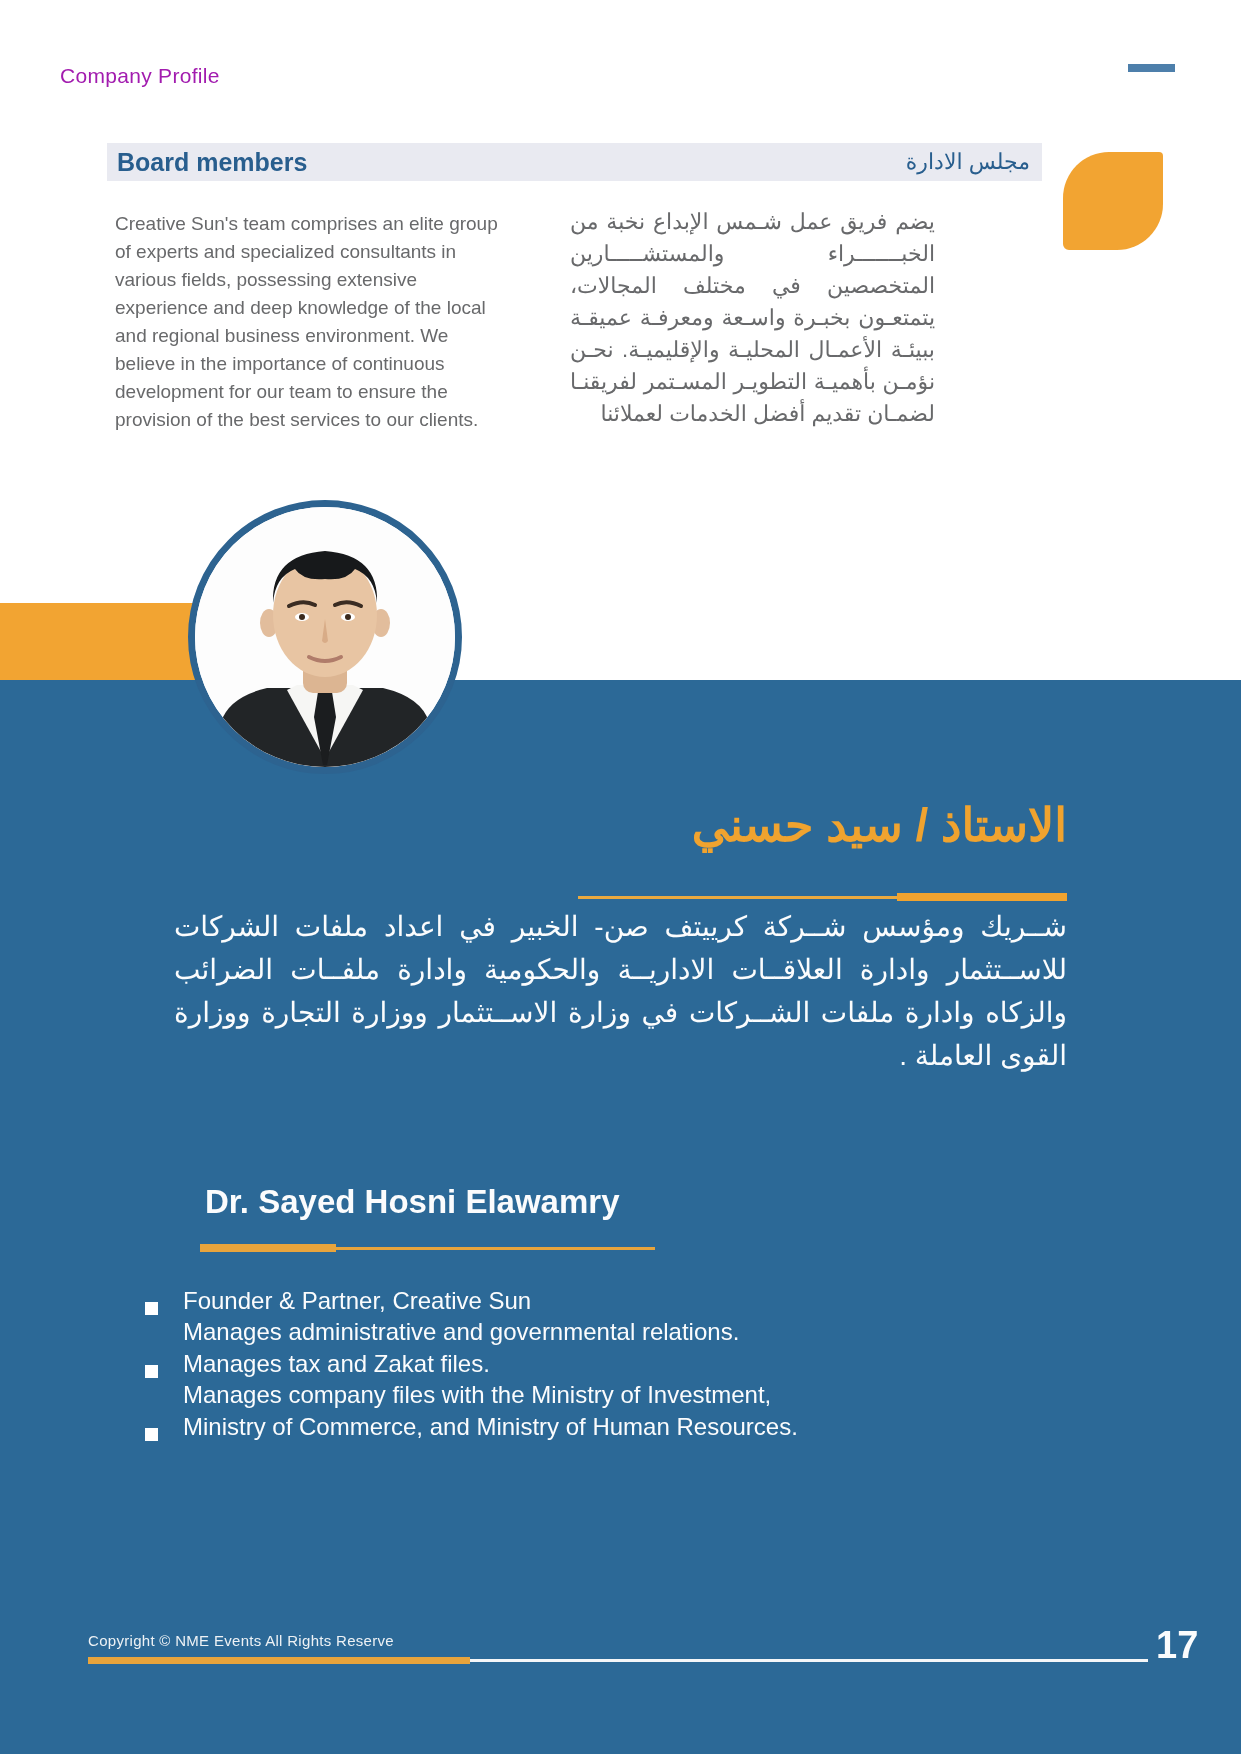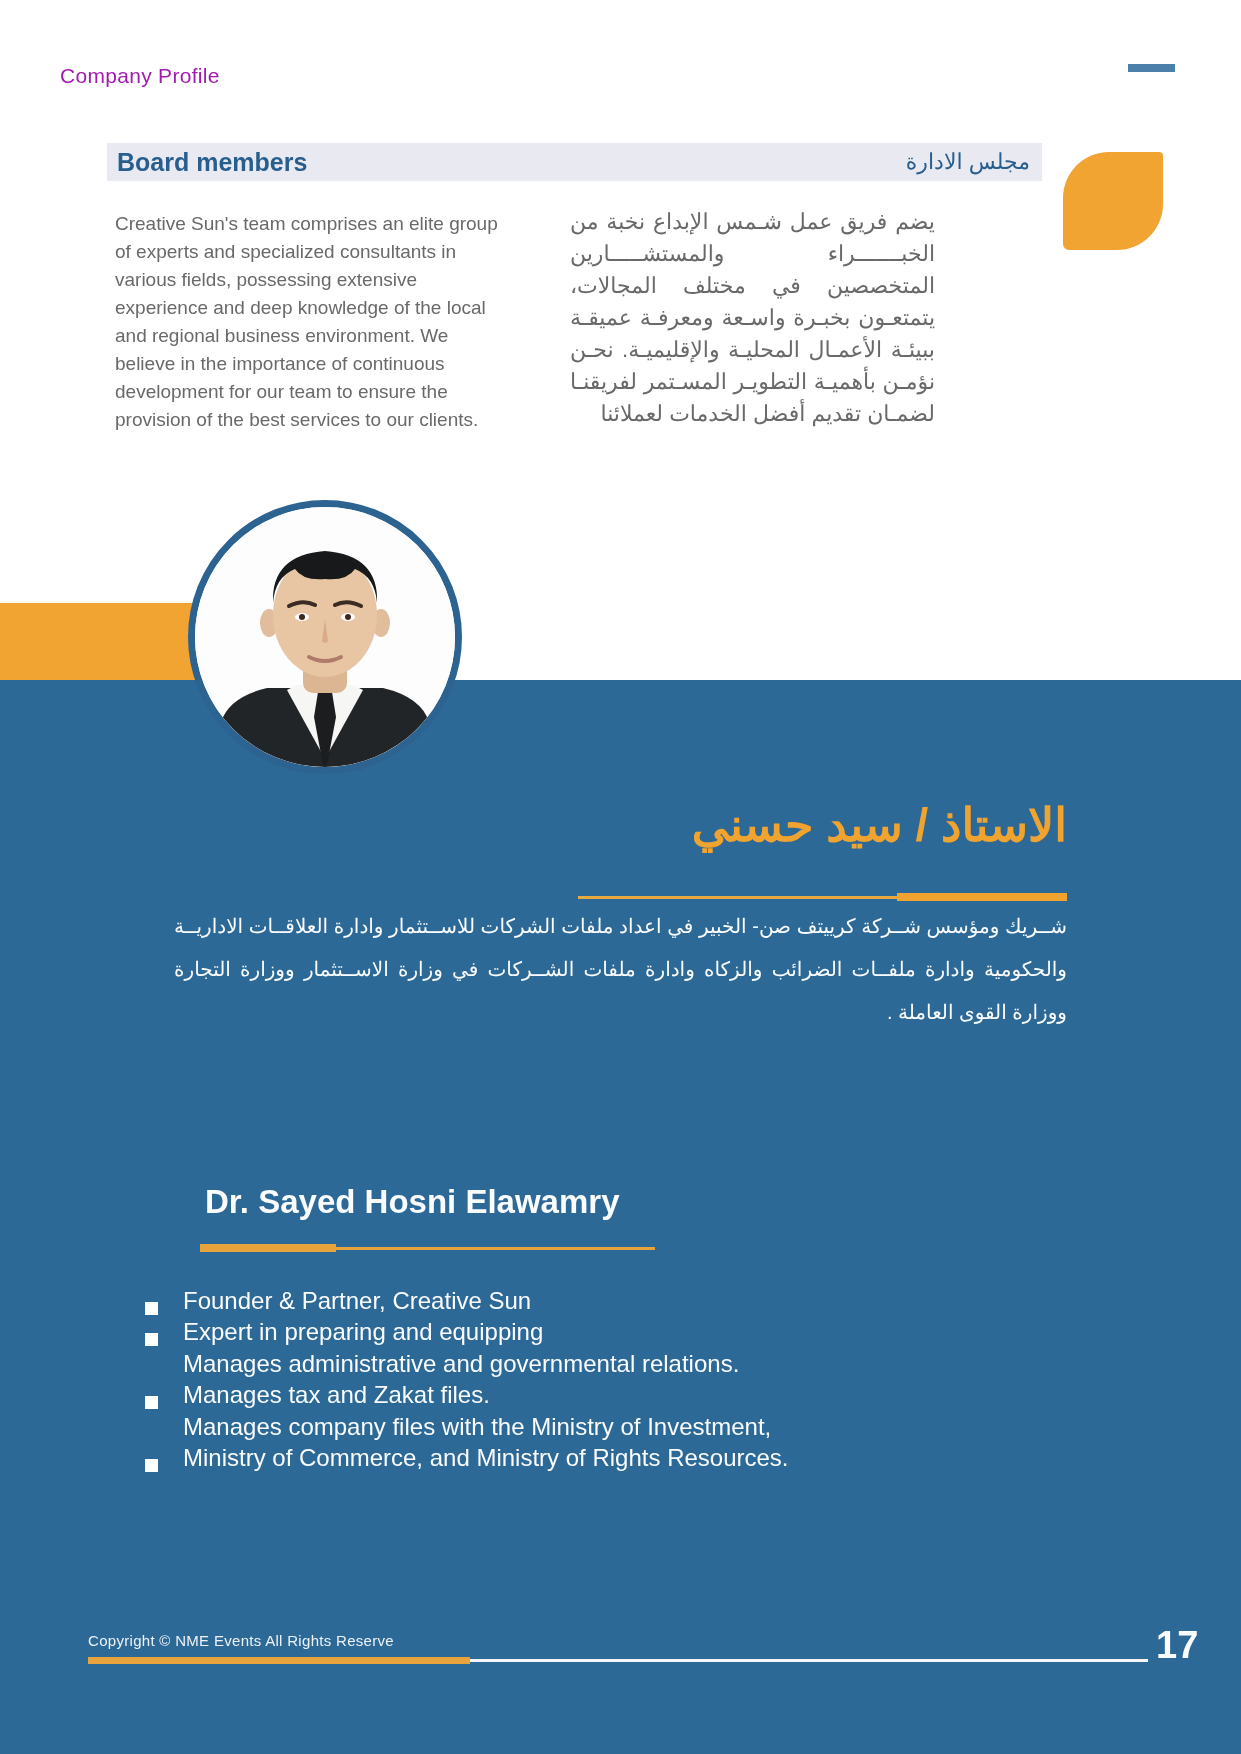--- a/index.html
+++ b/index.html
@@ -58,21 +58,21 @@
   
   .member-name-ar{
     right:174px;top:798px;
     font-size:46px;font-weight:700;color:#f0a32f;direction:rtl;z-index:3;
   }
   .name-ar-line-thin{left:578px;top:896px;width:489px;height:3px;background:#eaa93f;z-index:3;}
   .name-ar-line-thick{left:897px;top:893px;width:170px;height:8px;background:#f0a32f;z-index:3;}
 
   .bio-ar{
     right:174px;top:905px;width:893px;
-    font-size:20px;line-height:43px;color:#fbfcfd;
+    font-size:28px;line-height:43px;color:#fbfcfd;
     direction:rtl;text-align:justify;text-align-last:right;z-index:3;
   }
 
   .member-name-en{
     left:205px;top:1183px;
     font-size:33px;font-weight:700;color:#fbfcfd;z-index:3;
   }
   .name-en-line-thick{left:200px;top:1244px;width:136px;height:8px;background:#e8a43c;z-index:3;}
   .name-en-line-thin{left:336px;top:1247px;width:319px;height:3px;background:#e8a43c;z-index:3;}
 
@@ -156,38 +156,34 @@
   <div class="abs member-name-en">Dr. Sayed Hosni Elawamry</div>
   <div class="abs name-en-line-thick"></div>
   <div class="abs name-en-line-thin"></div>
 
   <div class="abs bullet-list">
     <div class="bullet-row">
       <span class="bullet-marker"></span>
       <span class="bullet-text">Founder &amp; Partner, Creative Sun</span>
     </div>
     <div class="bullet-row">
-      <span class="bullet-marker"></span>
-      <span class="bullet-text">Expert in preparing and equipping</span>
-    </div>
-    <div class="bullet-row">
       <span class="bullet-marker" style="visibility: hidden;"></span>
       <span class="bullet-text">Manages administrative and governmental relations.</span>
     </div>
     <div class="bullet-row">
       <span class="bullet-marker"></span>
       <span class="bullet-text">Manages tax and Zakat files.</span>
     </div>
     <div class="bullet-row">
       <span class="bullet-marker" style="visibility: hidden;"></span>
       <span class="bullet-text">Manages company files with the Ministry of Investment,</span>
     </div>
     <div class="bullet-row">
       <span class="bullet-marker"></span>
-      <span class="bullet-text">Ministry of Commerce, and Ministry of Rights Resources.</span>
+      <span class="bullet-text">Ministry of Commerce, and Ministry of Human Resources.</span>
     </div>
   </div>
 
   <div class="abs footer-copyright">Copyright © NME Events All Rights Reserve</div>
   <div class="abs footer-line-orange"></div>
   <div class="abs footer-line-white"></div>
   <div class="abs page-number">17</div>
 
 </div>
 

